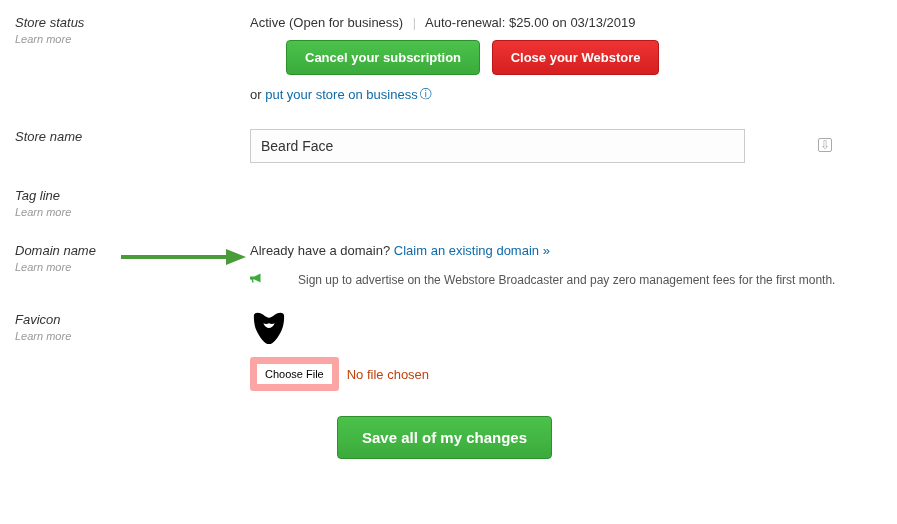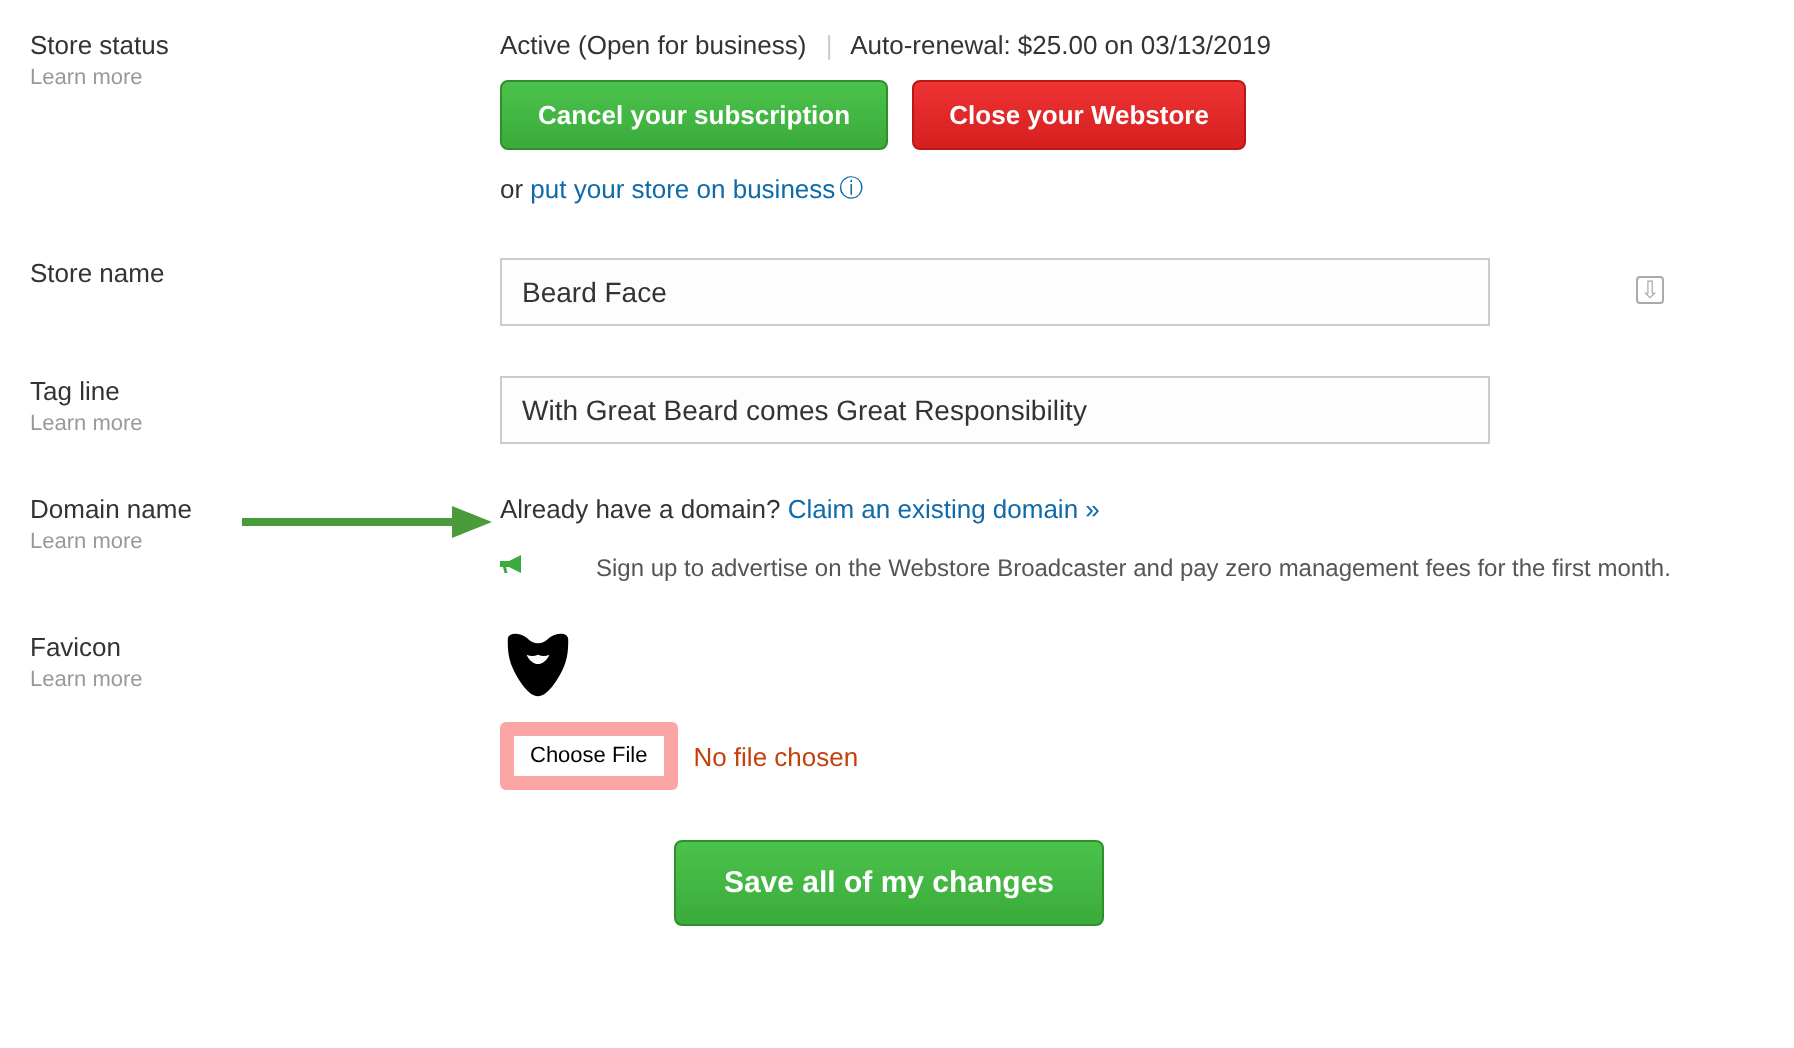--- a/index.html
+++ b/index.html
@@ -17,20 +17,21 @@
     }
     .form-row {
       display: flex;
       margin-bottom: 25px;
       align-items: flex-start;
     }
     .label-col {
       width: 235px;
       padding-right: 15px;
       flex-shrink: 0;
+      font-style: italic;
     }
     .label-title {
       font-size: 13px;
       color: #333;
       margin-bottom: 3px;
     }
     .learn-more {
       font-size: 11px;
       color: #999;
       cursor: pointer;
@@ -55,20 +56,21 @@
       border-radius: 4px;
       font-size: 13px;
       font-weight: bold;
       color: #fff;
       cursor: pointer;
       margin-right: 8px;
     }
     .btn-green {
       background: linear-gradient(#4bc24b, #3bab3b);
       border: 1px solid #2d902d;
+      margin-left: 36px;
     }
     .btn-red {
       background: linear-gradient(#ee3333, #d61f1f);
       border: 1px solid #b81818;
     }
     .btn-blue {
       background: linear-gradient(#3b99c9, #2e7fab);
       border: 1px solid #25688c;
       padding: 8px 14px;
     }
@@ -205,23 +207,20 @@
   <div class="content-col rel">
     <input type="text" class="text-input" value="Beard Face" style="">
     <span class="input-icon">⇩</span>
   </div>
 </div>
 
 <div class="form-row">
   <div class="label-col">
     <div class="label-title">Tag line</div>
     <div class="learn-more">Learn more</div>
-  </div>
-  <div class="content-col">
-    <input type="text" class="text-input" value="With Great Beard comes Great Responsibility" style="">
   </div>
 </div>
 
 <div class="form-row">
   <div class="label-col">
     <div class="label-title">Domain name</div>
     <div class="learn-more">Learn more</div>
   </div>
   <div class="content-col">
     <div class="arrow-container">

